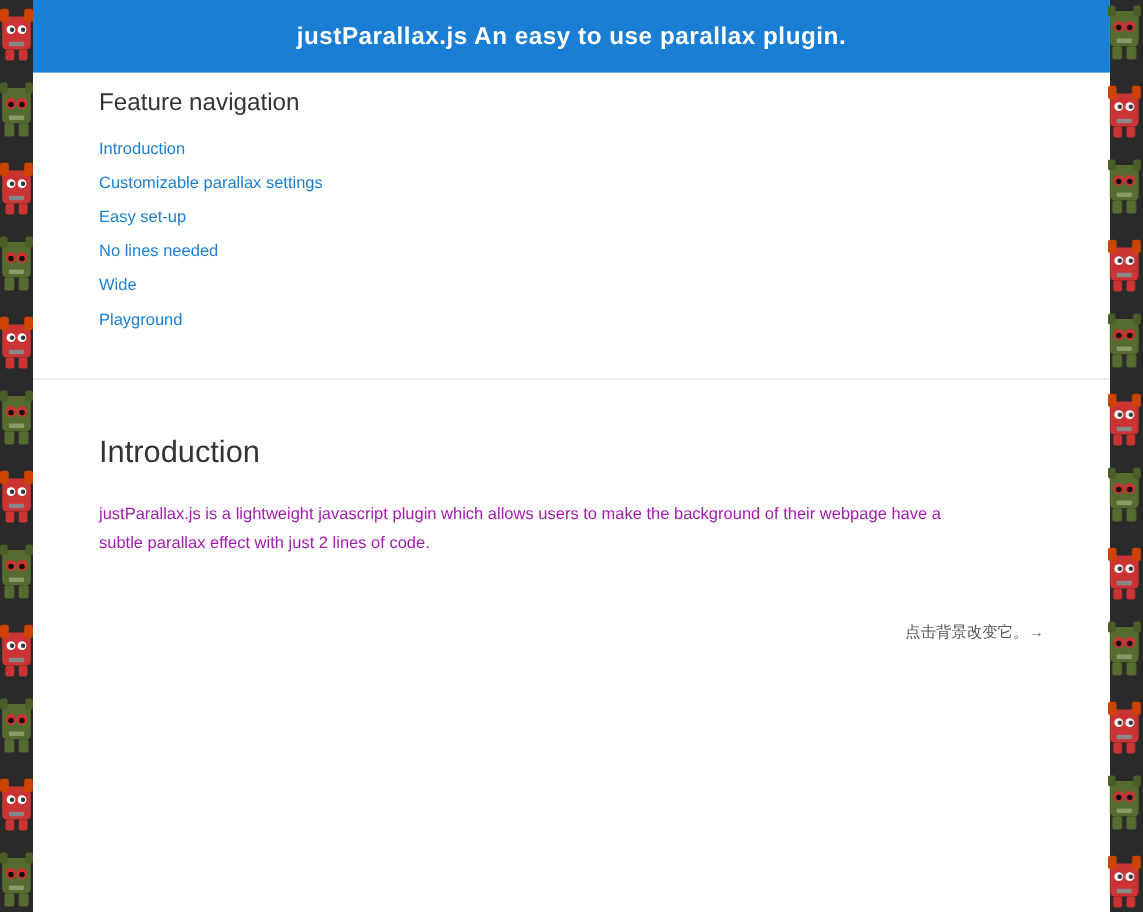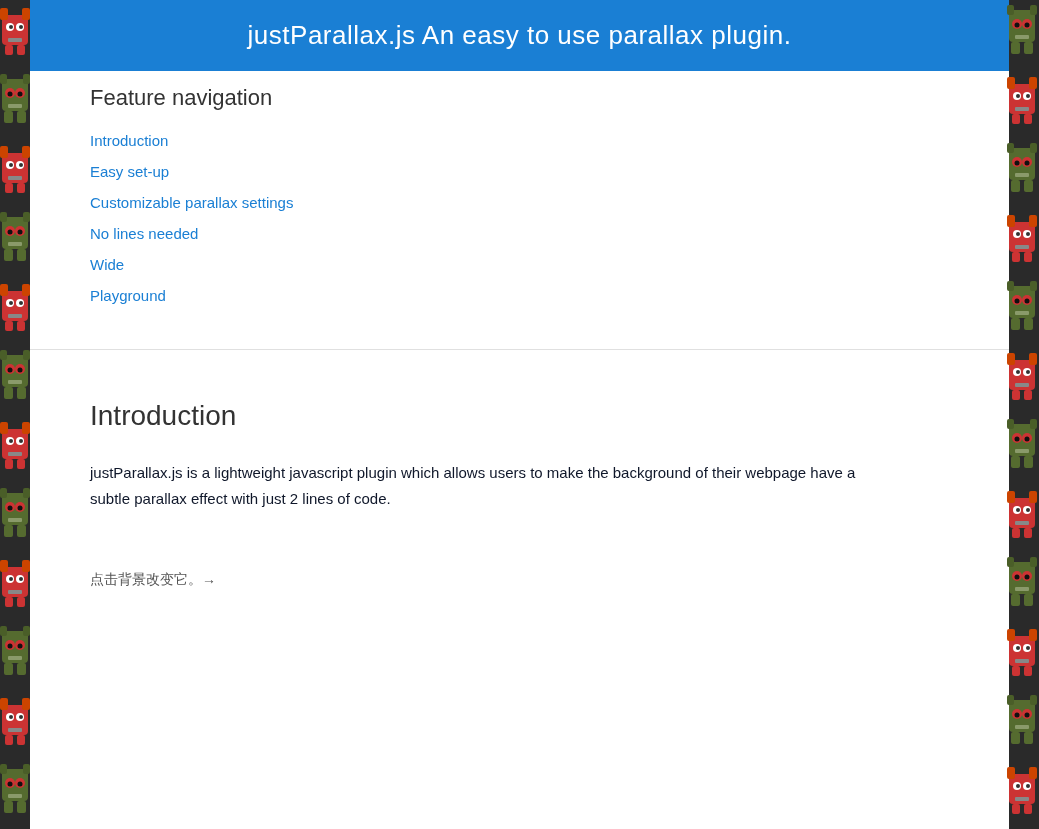--- a/index.html
+++ b/index.html
@@ -28,22 +28,22 @@
 
     
     .header-banner {
       background-color: #1a7fd4;
       padding: 20px 40px;
       text-align: center;
     }
 
     .header-banner h1 {
       color: white;
-      font-size: 26px;
-      font-weight: normal;
+      font-size: 22px;
+      font-weight: bold;
       letter-spacing: 0.5px;
     }
 
     
     .nav-section {
       padding: 14px 60px 40px 60px;
       border-bottom: 1px solid #e0e0e0;
     }
 
     .nav-section h2 {
@@ -74,28 +74,29 @@
 
     .intro-section h2 {
       font-size: 28px;
       font-weight: normal;
       color: #333;
       margin-bottom: 28px;
     }
 
     .intro-section p {
       font-size: 15px;
-      color: #0f172a;
+      color: #a21caf;
       line-height: 1.7;
       margin-bottom: 20px;
       max-width: 780px;
     }
 
     
     .bottom-link {
+      text-align: right;
       padding: 0 60px 20px 60px;
       color: #555;
       font-size: 14px;
     }
 
     .bottom-link a {
       color: #555;
       text-decoration: none;
     }
 
@@ -436,24 +437,24 @@
     </h1>
   </header>
 
   <section class="nav-section">
     <h2>Feature navigation</h2>
     <ul class="nav-list">
       <li>
         <a href="#introduction">Introduction</a>
       </li>
       <li>
+        <a href="#customizable">Customizable parallax settings</a>
+      </li>
+      <li>
         <a href="#easy-setup">Easy set-up</a>
-      </li>
-      <li>
-        <a href="#customizable">Customizable parallax settings</a>
       </li>
       <li>
         <a href="#no-jquery">No lines needed</a>
       </li>
       <li>
         <a href="#notes">Wide</a>
       </li>
       <li>
         <a href="#playground">Playground</a>
       </li>

